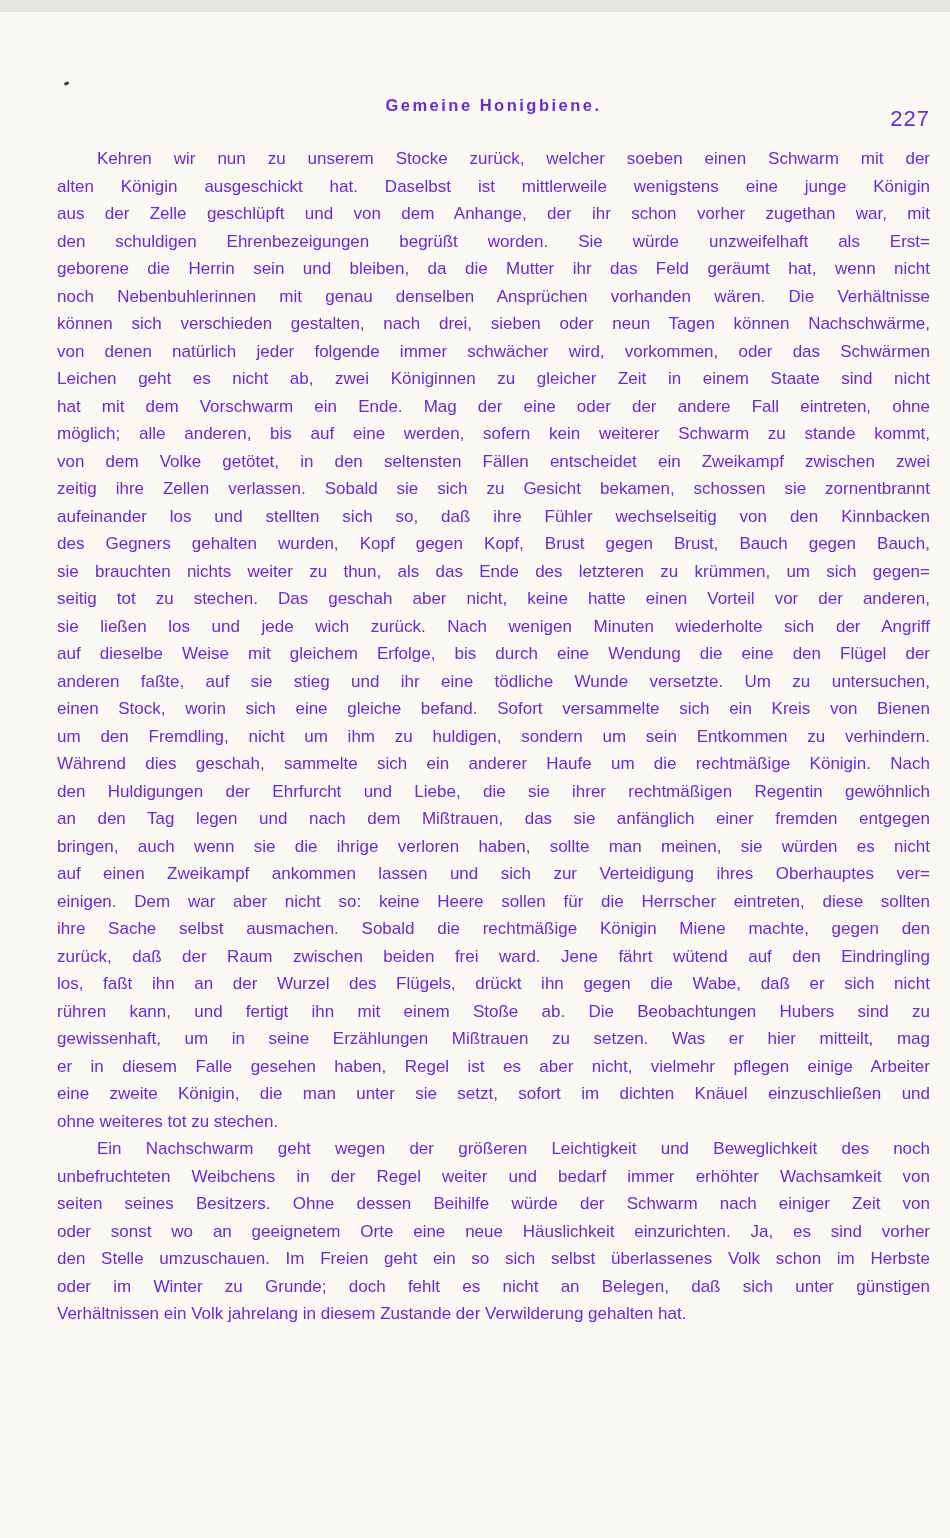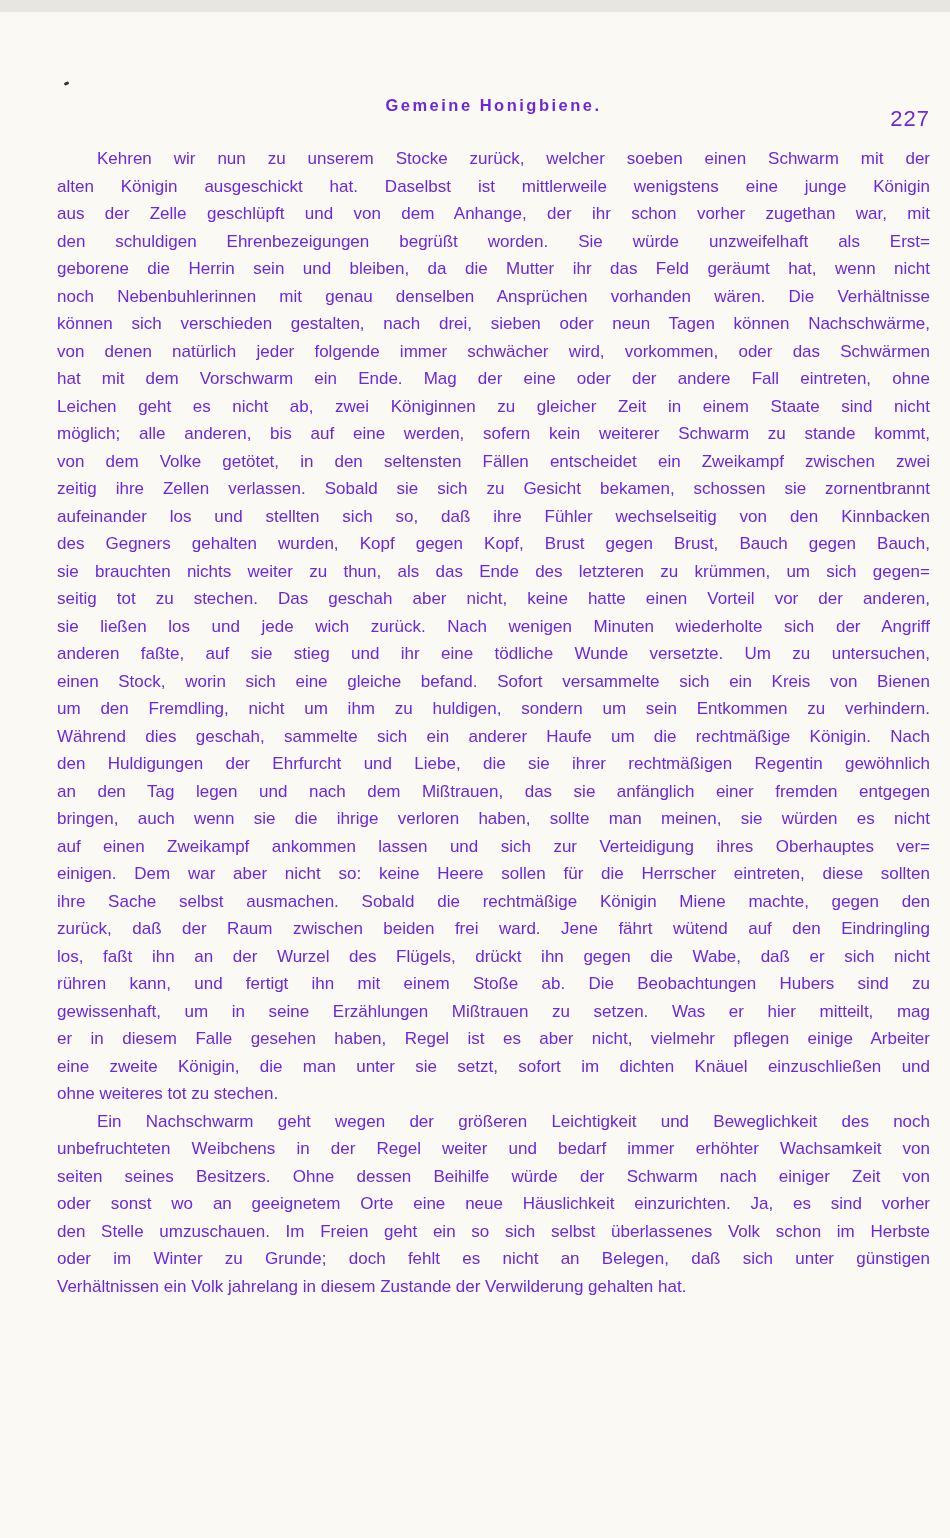--- a/index.html
+++ b/index.html
@@ -77,30 +77,31 @@
 
   <div class="text-body">
       <div class="line first">Kehren wir nun zu unserem Stocke zurück, welcher soeben einen Schwarm mit der</div>
       <div class="line">alten Königin ausgeschickt hat.  Daselbst ist mittlerweile wenigstens eine junge Königin</div>
       <div class="line">aus der Zelle geschlüpft und von dem Anhange, der ihr schon vorher zugethan war, mit</div>
       <div class="line">den schuldigen Ehrenbezeigungen begrüßt worden.  Sie würde unzweifelhaft als Erst=</div>
       <div class="line">geborene die Herrin sein und bleiben, da die Mutter ihr das Feld geräumt hat, wenn nicht</div>
       <div class="line">noch Nebenbuhlerinnen mit genau denselben Ansprüchen vorhanden wären.  Die Verhältnisse</div>
       <div class="line">können sich verschieden gestalten, nach drei, sieben oder neun Tagen können Nachschwärme,</div>
       <div class="line">von denen natürlich jeder folgende immer schwächer wird, vorkommen, oder das Schwärmen</div>
+      <div class="line">Leichen geht es nicht ab, zwei Königinnen zu gleicher Zeit in einem Staate sind nicht</div>
       <div class="line">hat mit dem Vorschwarm ein Ende.  Mag der eine oder der andere Fall eintreten, ohne</div>
-      <div class="line">Leichen geht es nicht ab, zwei Königinnen zu gleicher Zeit in einem Staate sind nicht</div>
       <div class="line">möglich; alle anderen, bis auf eine werden, sofern kein weiterer Schwarm zu stande kommt,</div>
       <div class="line">von dem Volke getötet, in den seltensten Fällen entscheidet ein Zweikampf zwischen zwei</div>
       <div class="line">zeitig ihre Zellen verlassen.  Sobald sie sich zu Gesicht bekamen, schossen sie zornentbrannt</div>
       <div class="line">aufeinander los und stellten sich so, daß ihre Fühler wechselseitig von den Kinnbacken</div>
       <div class="line">des Gegners gehalten wurden, Kopf gegen Kopf, Brust gegen Brust, Bauch gegen Bauch,</div>
       <div class="line">sie brauchten nichts weiter zu thun, als das Ende des letzteren zu krümmen, um sich gegen=</div>
       <div class="line">seitig tot zu stechen.  Das geschah aber nicht, keine hatte einen Vorteil vor der anderen,</div>
       <div class="line">sie ließen los und jede wich zurück.  Nach wenigen Minuten wiederholte sich der Angriff</div>
+      <div class="line">auf dieselbe Weise mit gleichem Erfolge, bis durch eine Wendung die eine den Flügel der</div>
       <div class="line">anderen faßte, auf sie stieg und ihr eine tödliche Wunde versetzte.  Um zu untersuchen,</div>
       <div class="line">einen Stock, worin sich eine gleiche befand.  Sofort versammelte sich ein Kreis von Bienen</div>
       <div class="line">um den Fremdling, nicht um ihm zu huldigen, sondern um sein Entkommen zu verhindern.</div>
       <div class="line">Während dies geschah, sammelte sich ein anderer Haufe um die rechtmäßige Königin.  Nach</div>
       <div class="line">den Huldigungen der Ehrfurcht und Liebe, die sie ihrer rechtmäßigen Regentin gewöhnlich</div>
       <div class="line">an den Tag legen und nach dem Mißtrauen, das sie anfänglich einer fremden entgegen</div>
       <div class="line">bringen, auch wenn sie die ihrige verloren haben, sollte man meinen, sie würden es nicht</div>
       <div class="line">auf einen Zweikampf ankommen lassen und sich zur Verteidigung ihres Oberhauptes ver=</div>
       <div class="line">einigen.  Dem war aber nicht so: keine Heere sollen für die Herrscher eintreten, diese sollten</div>
       <div class="line">ihre Sache selbst ausmachen.  Sobald die rechtmäßige Königin Miene machte, gegen den</div>

